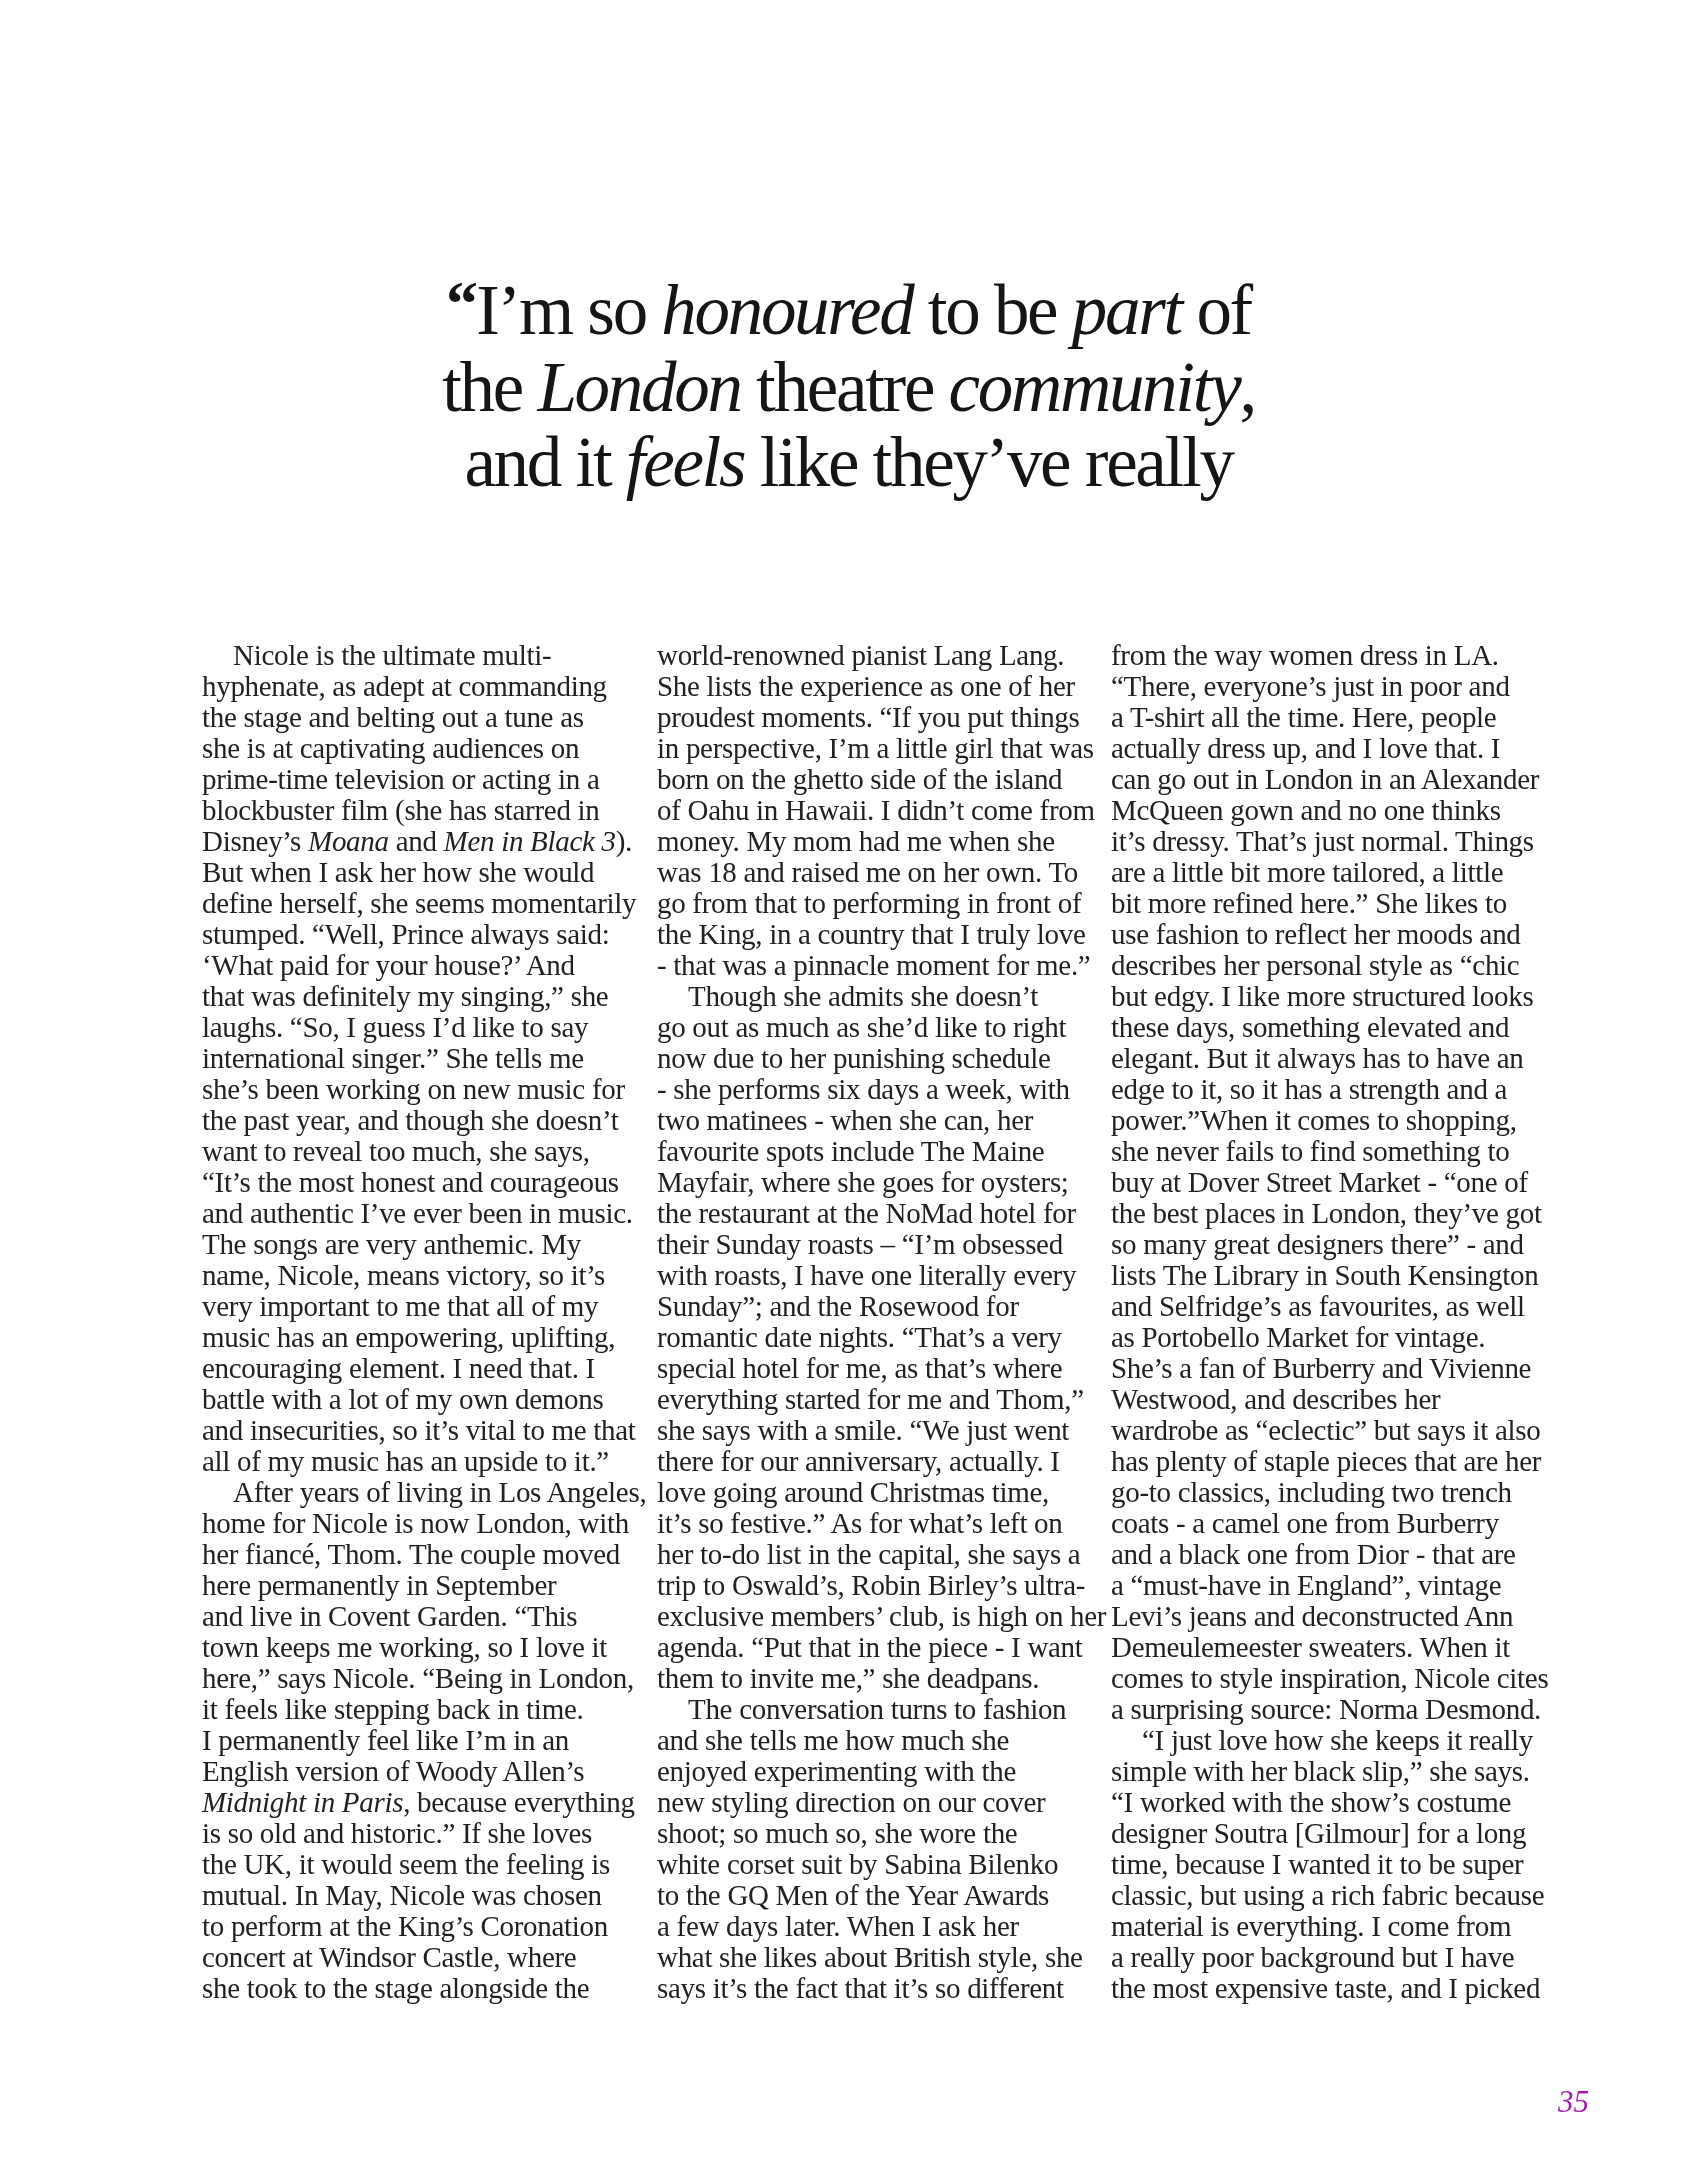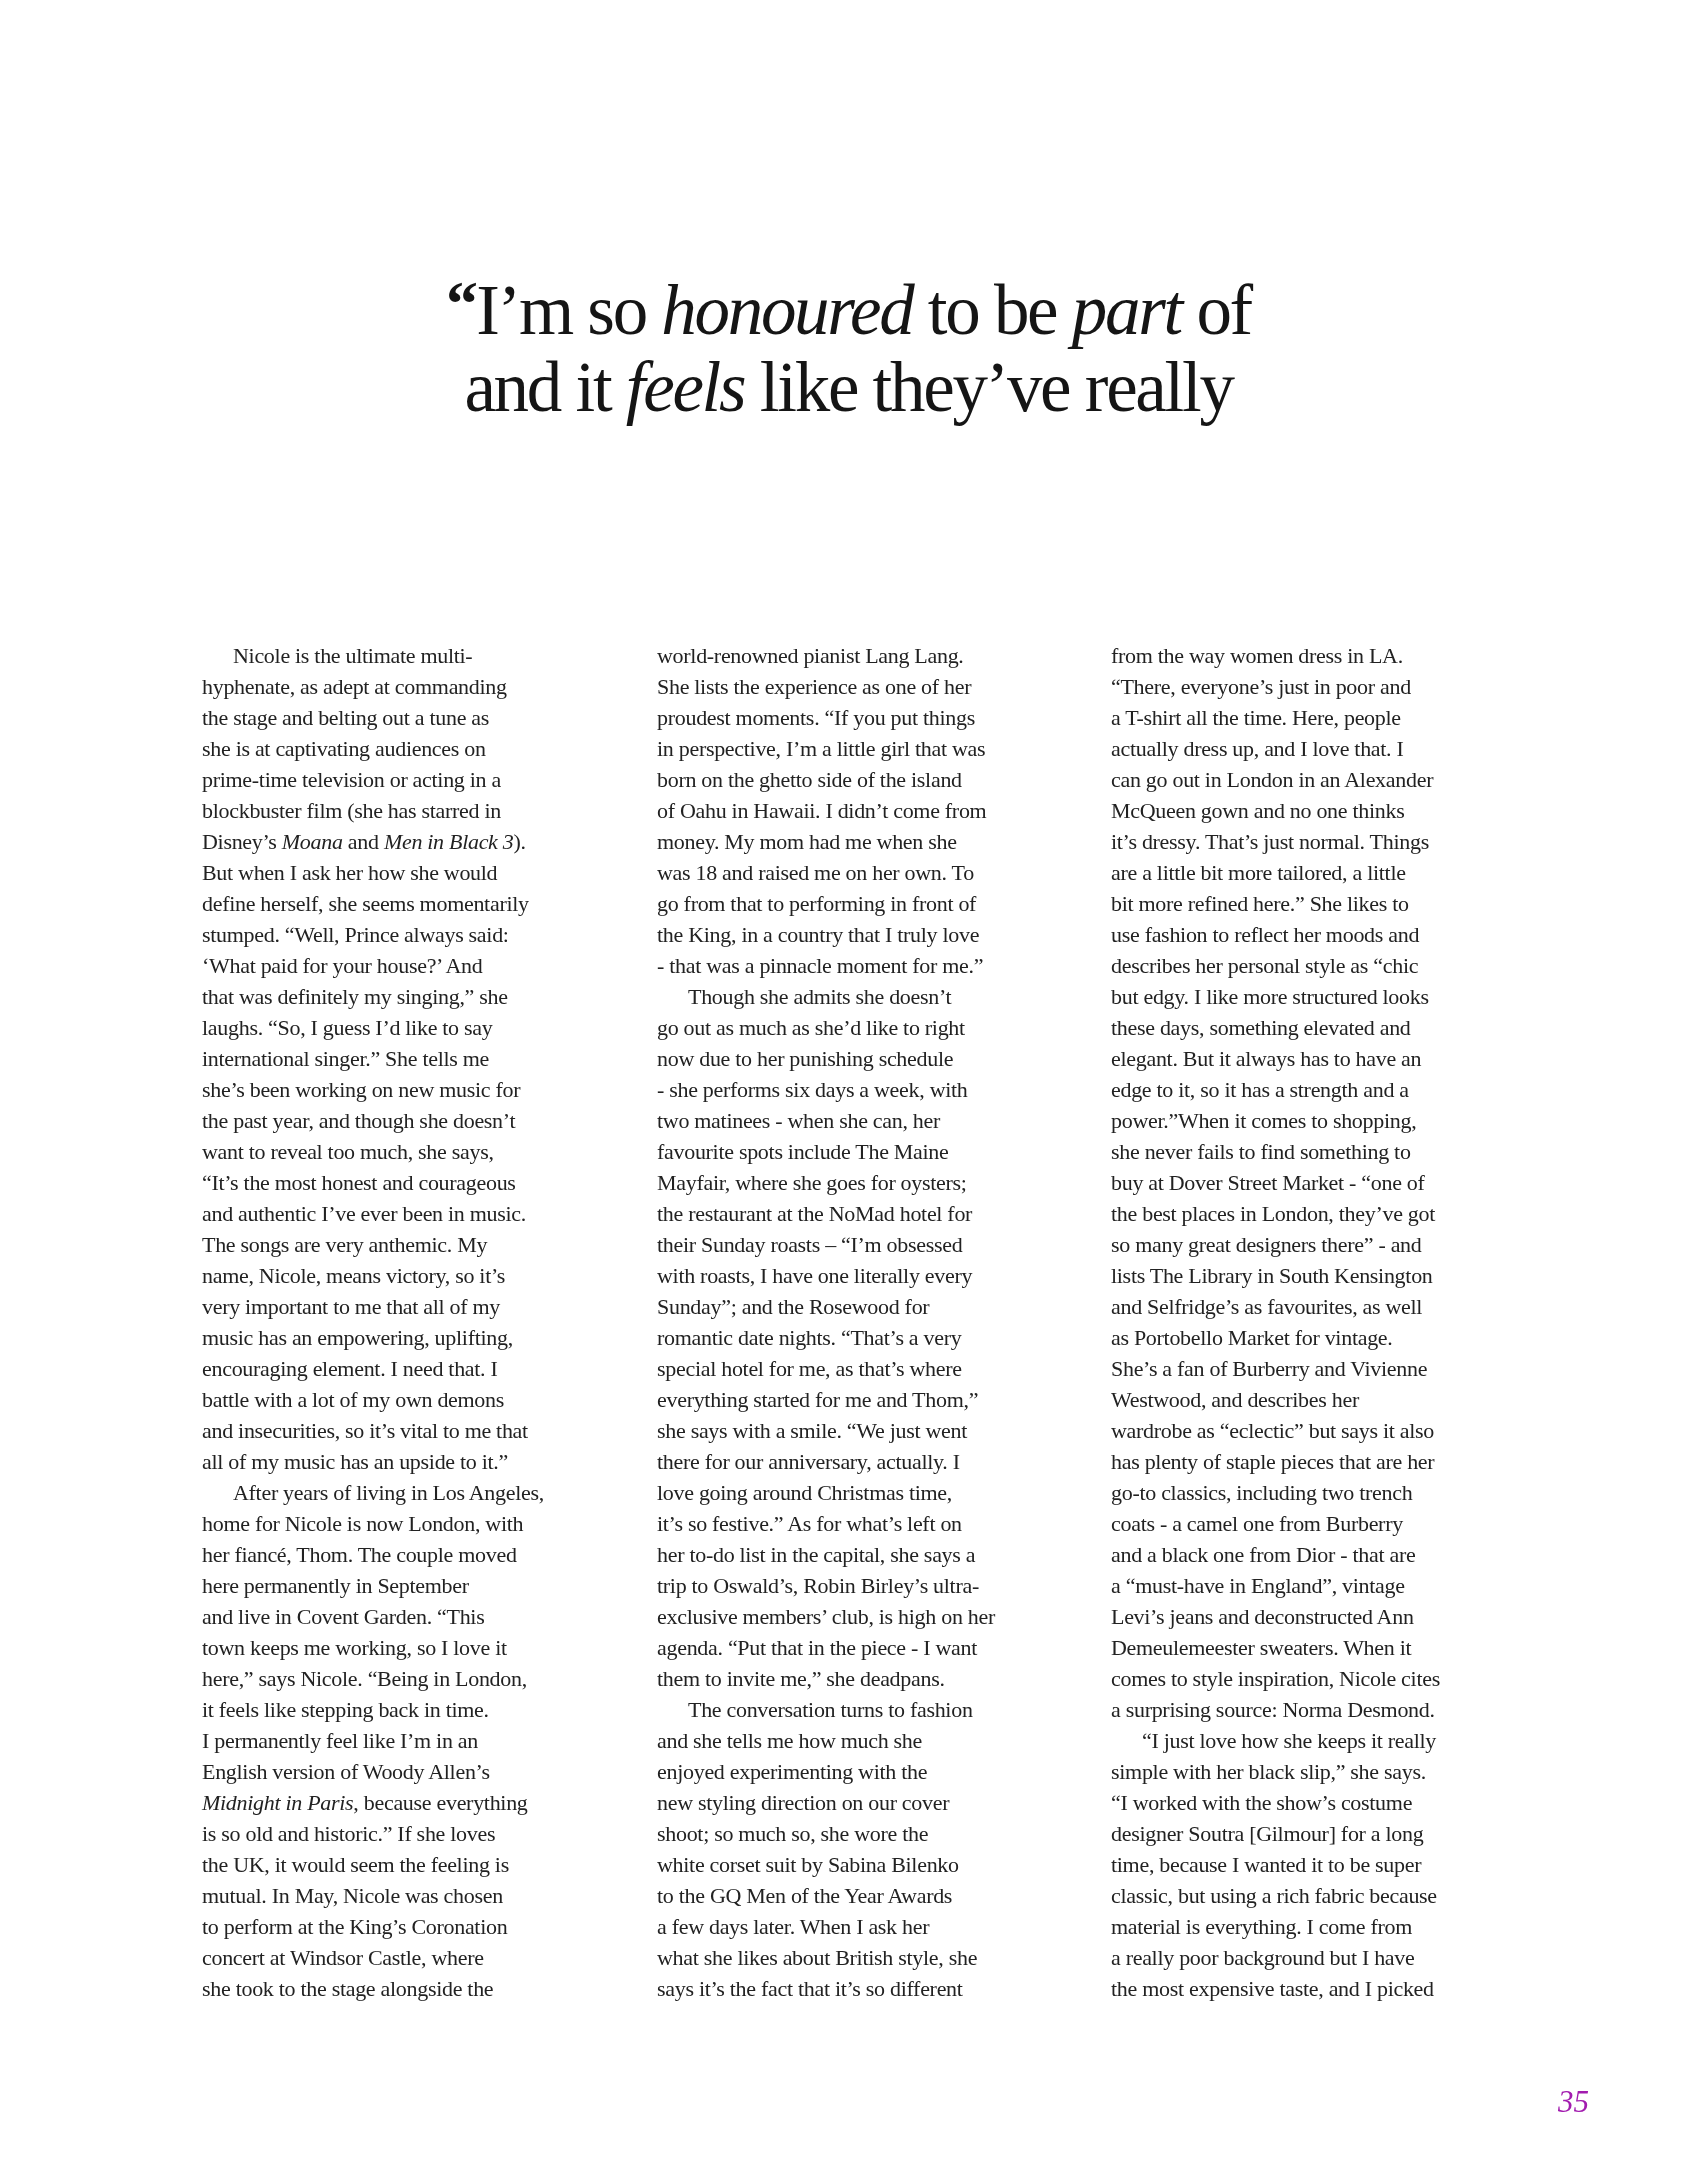--- a/index.html
+++ b/index.html
@@ -13,40 +13,41 @@
   }
   .pull-quote .ql { display: block; white-space: nowrap; }
   .pull-quote em { font-style: italic; margin-top: 48px; }
   .qmark { font-weight: bold; font-size: 64px; letter-spacing: -7.3px; position: relative; }
   .qmark.open { top: -9px; margin-right: 5.5px; }
   .qmark.close { top: -25.5px; margin-left: 3.6px; }
   .columns { position: absolute; top: 640px; left: 202px; width: 1327px; height: 1418px; }
   .col {
     position: absolute; top: 0; width: 400px;
     font-family: "Liberation Serif", "DejaVu Serif", serif;
-    font-size: 22px; line-height: 31px; color: #222222;
+    font-size: 29px; line-height: 31px; color: #222222;
     letter-spacing: -0.3px;
   }
   .col1 { left: 0; }
   .col2 { left: 455px; }
   .col3 { left: 909px; }
   .col .ln { display: block; white-space: nowrap; }
   .col .ln.indent { padding-left: 31px; }
   .col em { font-style: italic; }
   .page-num {
     position: absolute; right: 107px; top: 2084px;
     font-family: "Liberation Serif", "DejaVu Serif", serif;
     font-style: italic; font-size: 31px; color: #a21caf;
   }
 </style>
 </head>
 <body>
 
 <div class="pull-quote">
     <span class="ql"><span class="qmark open">“</span><span>I’m so </span><em>honoured</em><span> to be </span><em>part</em><span> of</span></span>
+    <span class="ql"><span>the </span><em>London</em><span> theatre </span><em>community</em><span>,</span></span>
     <span class="ql"><span>and it </span><em>feels</em><span> like they’ve really</span></span>
   </div>
 
 <div class="columns">
   <div class="col col1">
       <span class="ln indent"><span>Nicole is the ultimate multi-</span></span>
       <span class="ln"><span>hyphenate, as adept at commanding</span></span>
       <span class="ln"><span>the stage and belting out a tune as</span></span>
       <span class="ln"><span>she is at captivating audiences on</span></span>
       <span class="ln"><span>prime-time television or acting in a</span></span>

